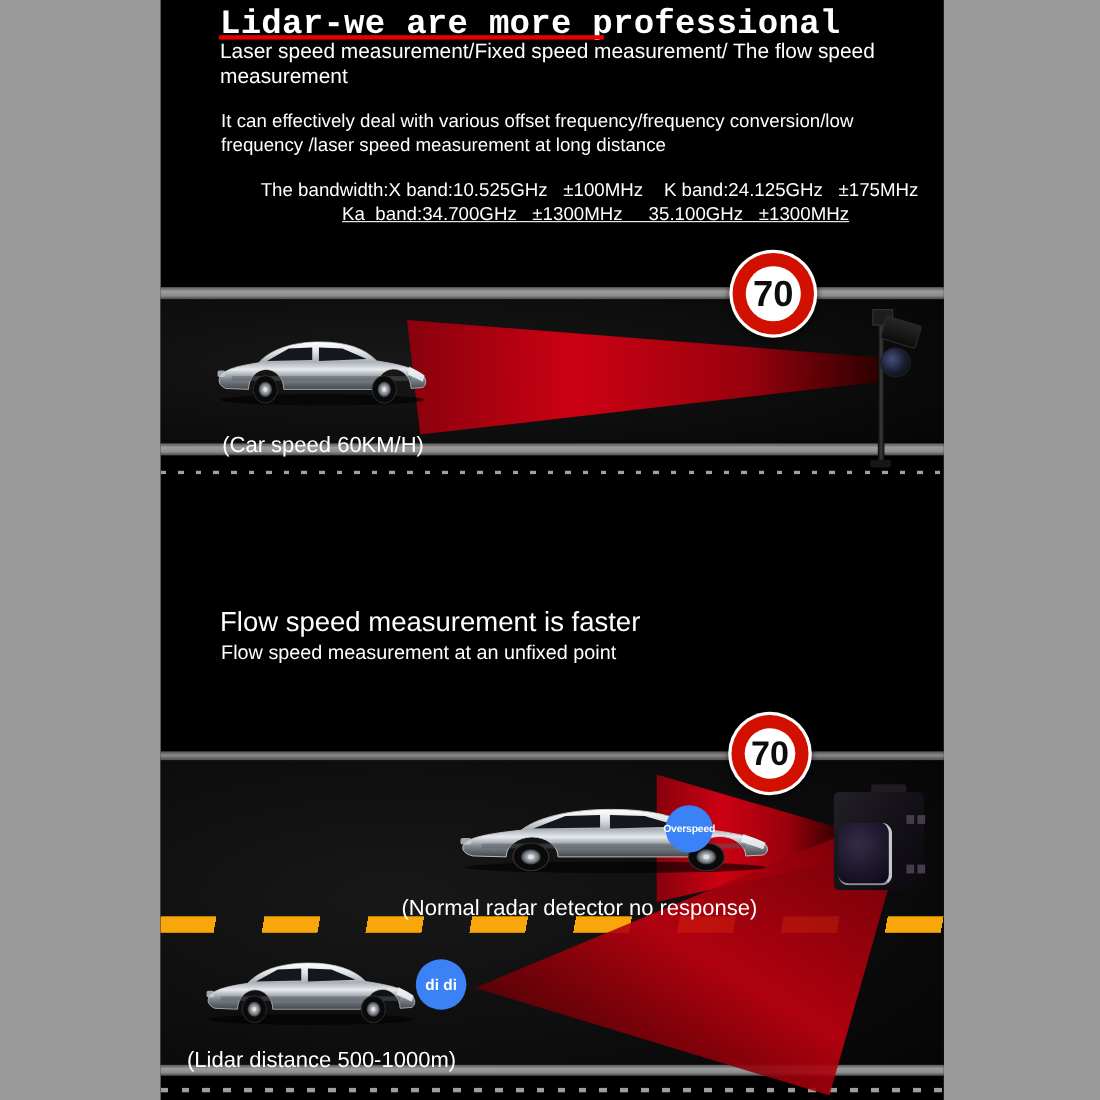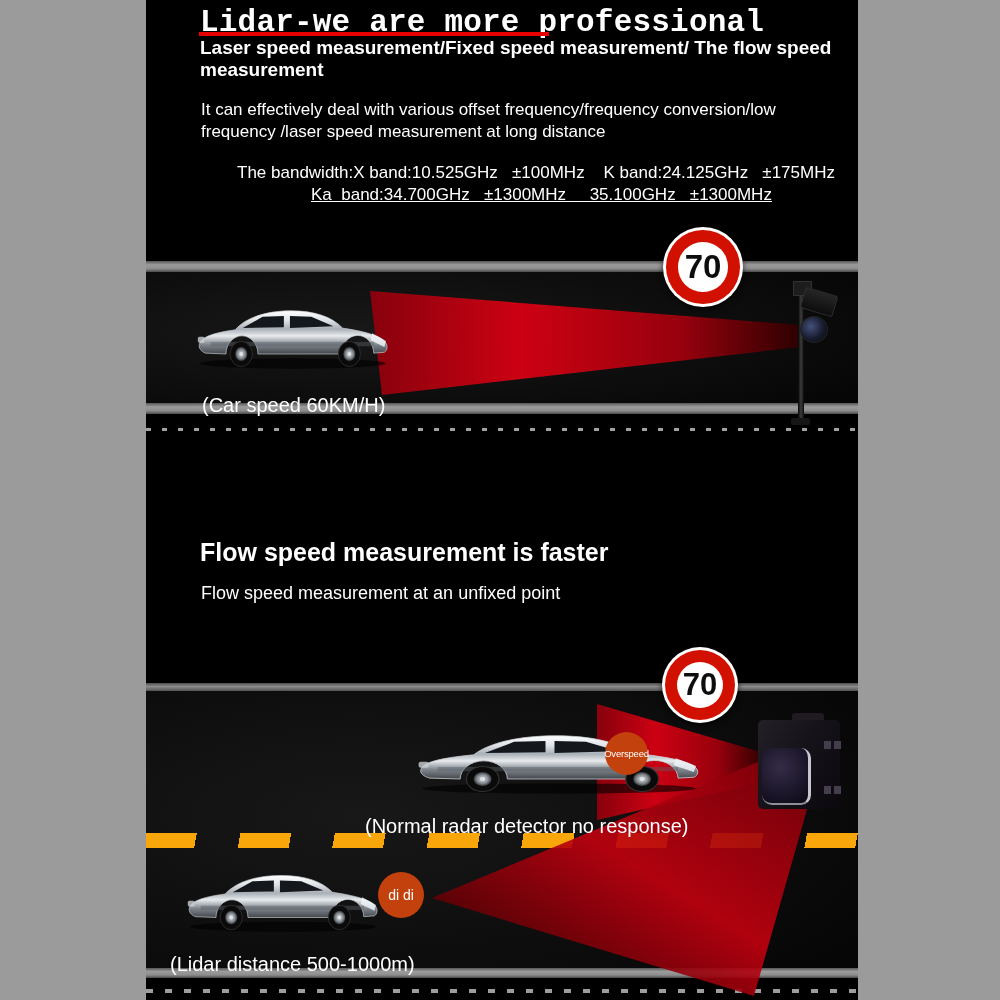--- a/index.html
+++ b/index.html
@@ -10,38 +10,38 @@
     overflow:hidden;
   }
   .content{
     position:absolute;left:146px;top:0;width:712px;height:1000px;
     background:#000;
   }
   .abs{position:absolute;}
   .txt{color:#fff;white-space:pre;z-index:5;}
   .title{font-size:31px;font-weight:bold;letter-spacing:.2px;font-family:Liberation Mono, monospace;}
   .underline{background:#e80000;height:4px;z-index:5;}
-  .subtitle{font-size:19px;font-weight:bold;line-height:22px;}
+  .subtitle{font-size:19px;font-weight:normal;line-height:22px;}
   .desc{font-size:17px;line-height:21.5px;}
   .bw{font-size:17px;margin-left:36px;}
-  .h2{font-size:25px;font-weight:bold;}
+  .h2{font-size:25px;font-weight:normal;margin-top:14px;}
   .sub2{font-size:18px;line-height:25px;}
   .caption{font-size:20px;margin-top:23px;}
   
   .stripe{left:0;width:712px;z-index:1;background:linear-gradient(180deg,#565656,#9c9c9c 35%,#8d8d8d 70%,#4a4a4a);}
   .road{left:0;width:712px;z-index:0;background:radial-gradient(120% 120% at 30% 45%, #181818 0%, #050505 75%);}
   .dots{left:0;width:712px;z-index:1;}
   .lane-dashes{left:0;width:712px;height:15px;z-index:1;
     background:repeating-linear-gradient(100deg,#f8a60a 0 50px,transparent 50px 93px);}
   
   .sign{border-radius:50%;background:#fff;display:flex;align-items:center;justify-content:center;z-index:4;box-shadow:0 2px 6px rgba(0,0,0,.7);}
   .sign-ring{width:92%;height:92%;border-radius:50%;background:#d21000;display:flex;align-items:center;justify-content:center;}
   .sign-face{width:67%;height:67%;border-radius:50%;background:#fff;display:flex;align-items:center;justify-content:center;color:#0d0d0d;font-weight:bold;}
   
-  .bubble{border-radius:50%;background:#c2410c;color:#fff;font-weight:normal;display:flex;align-items:center;justify-content:center;z-index:4;text-align:right;}
+  .bubble{border-radius:50%;background:#3b82f6;color:#fff;font-weight:bold;display:flex;align-items:center;justify-content:center;z-index:4;text-align:right;}
   
   .dev{z-index:3;}
   svg.overlay{position:absolute;left:0;top:0;z-index:2;pointer-events:none;}
 </style>
 </head>
 <body>
 
 <div class="content">
 
   <div class="abs txt title" style="left:54px;top:5px;">Lidar-we are more professional</div>

